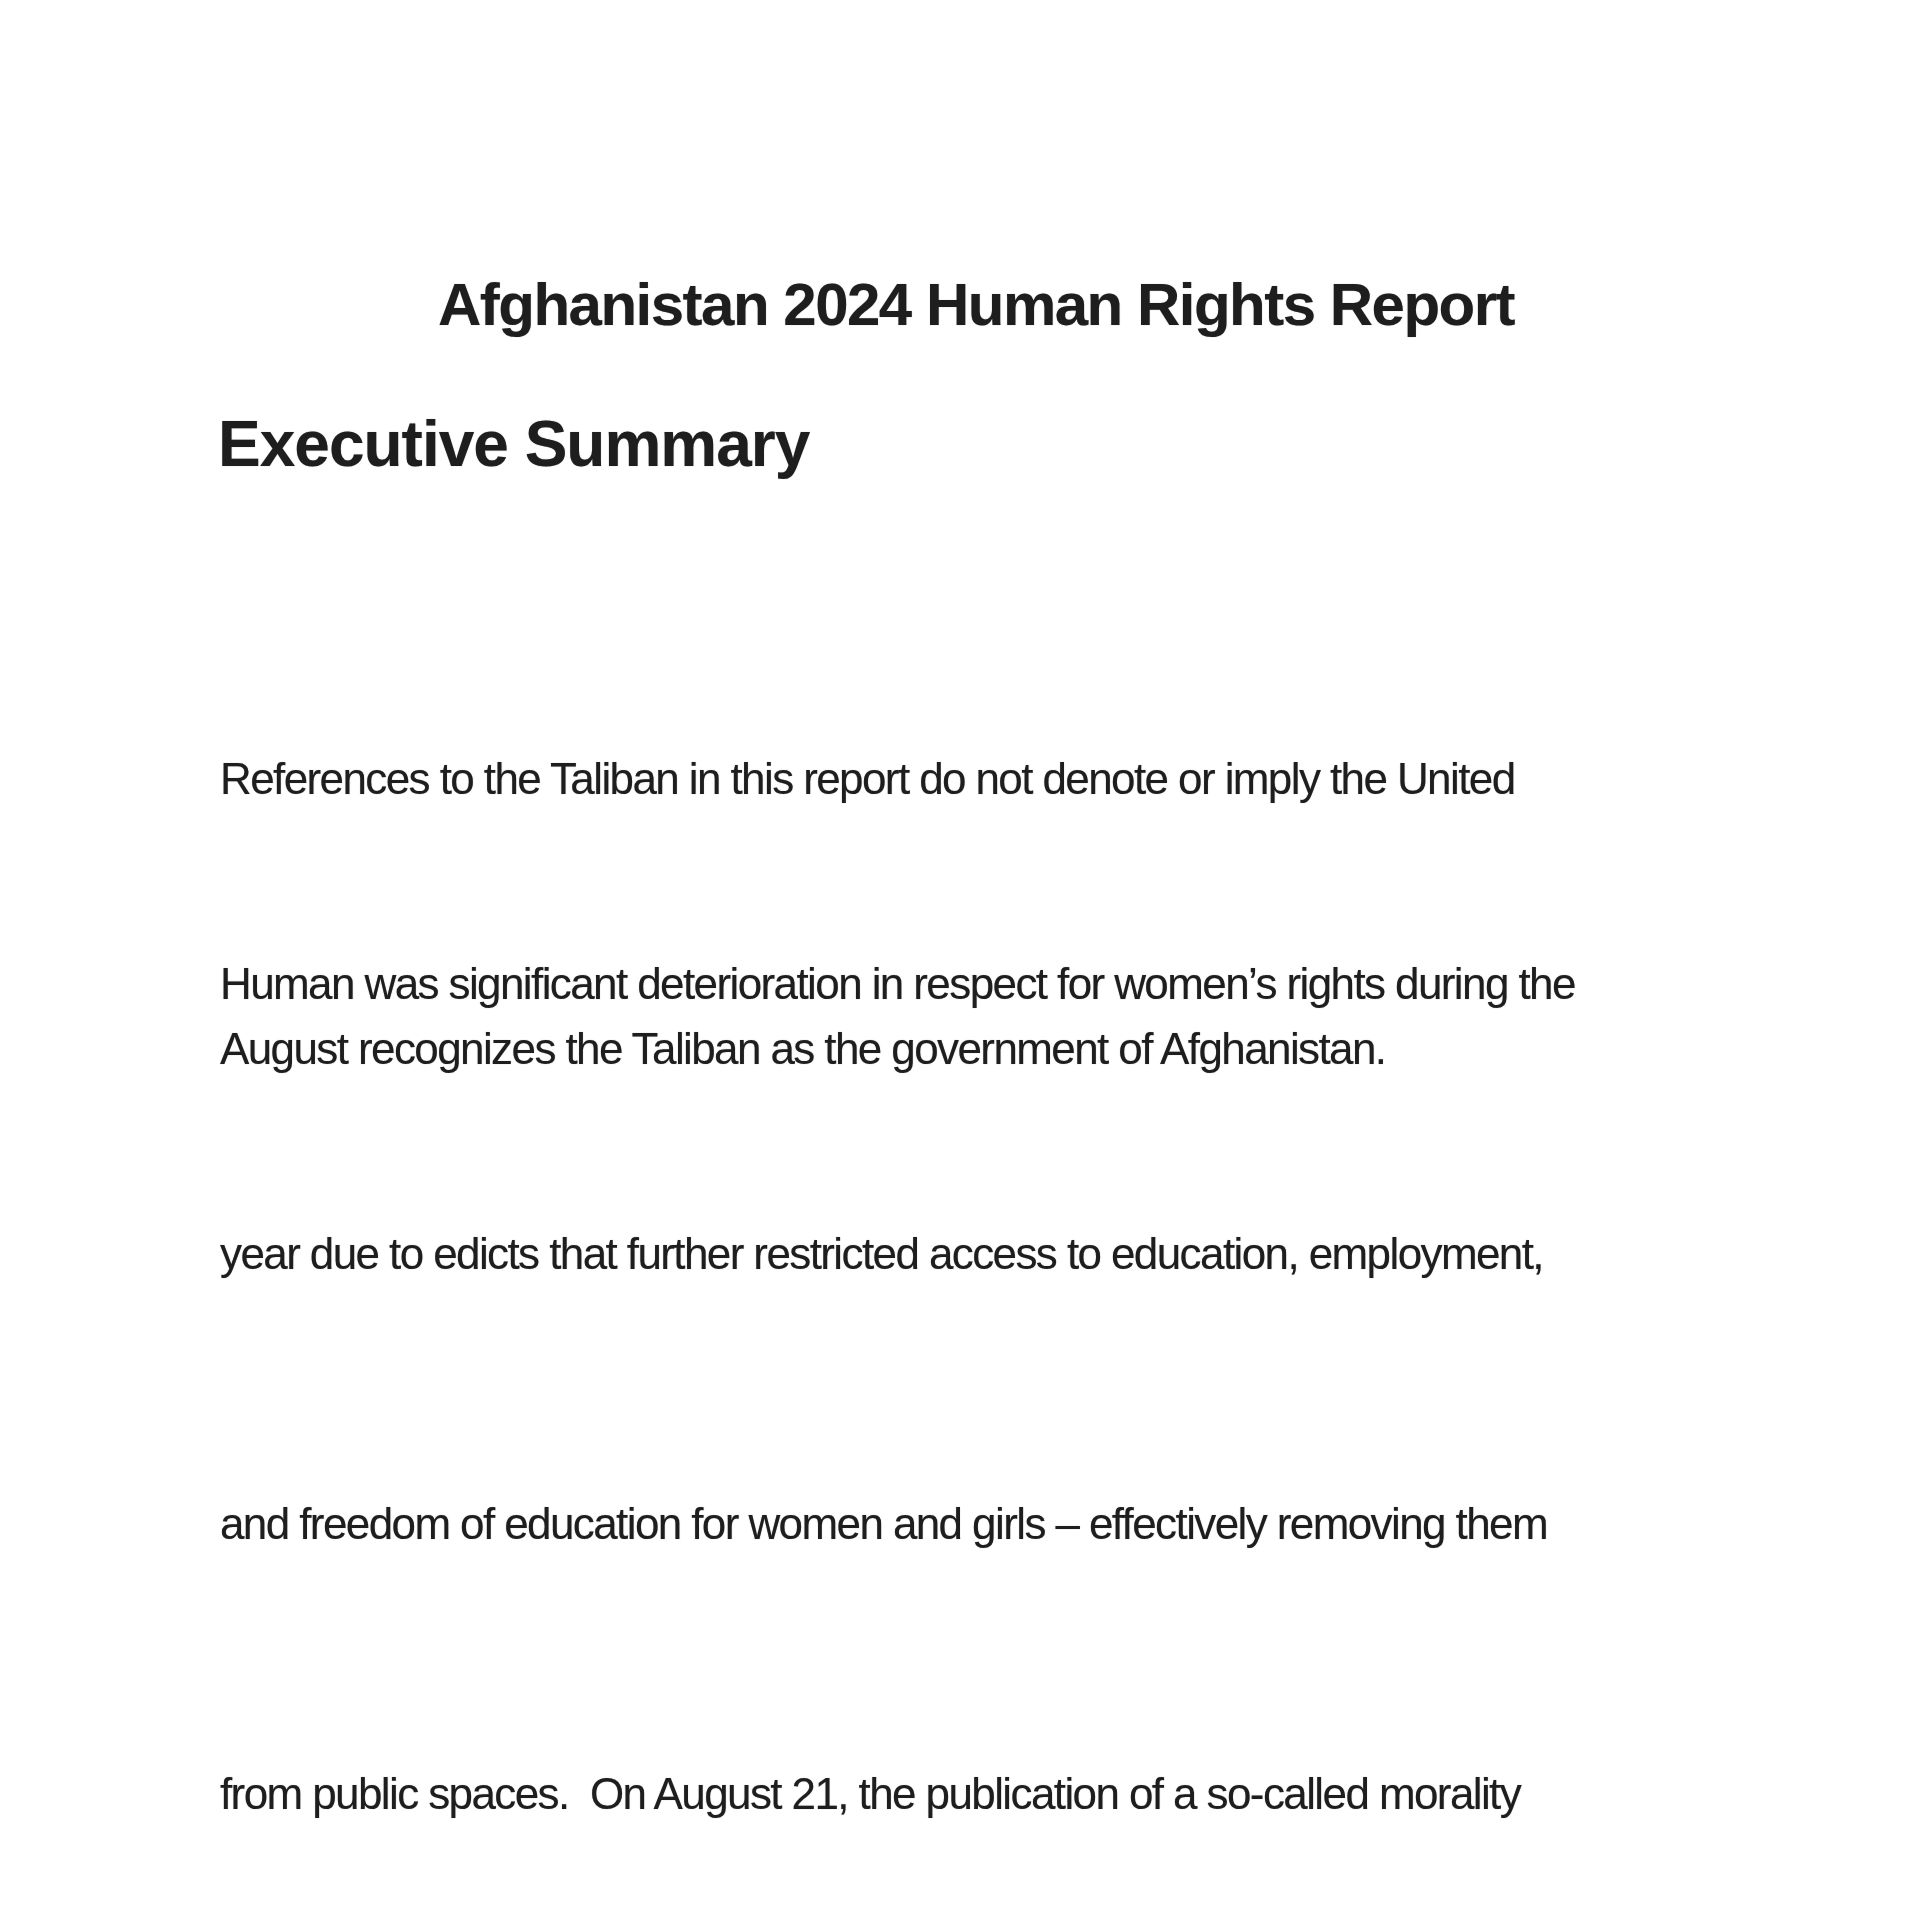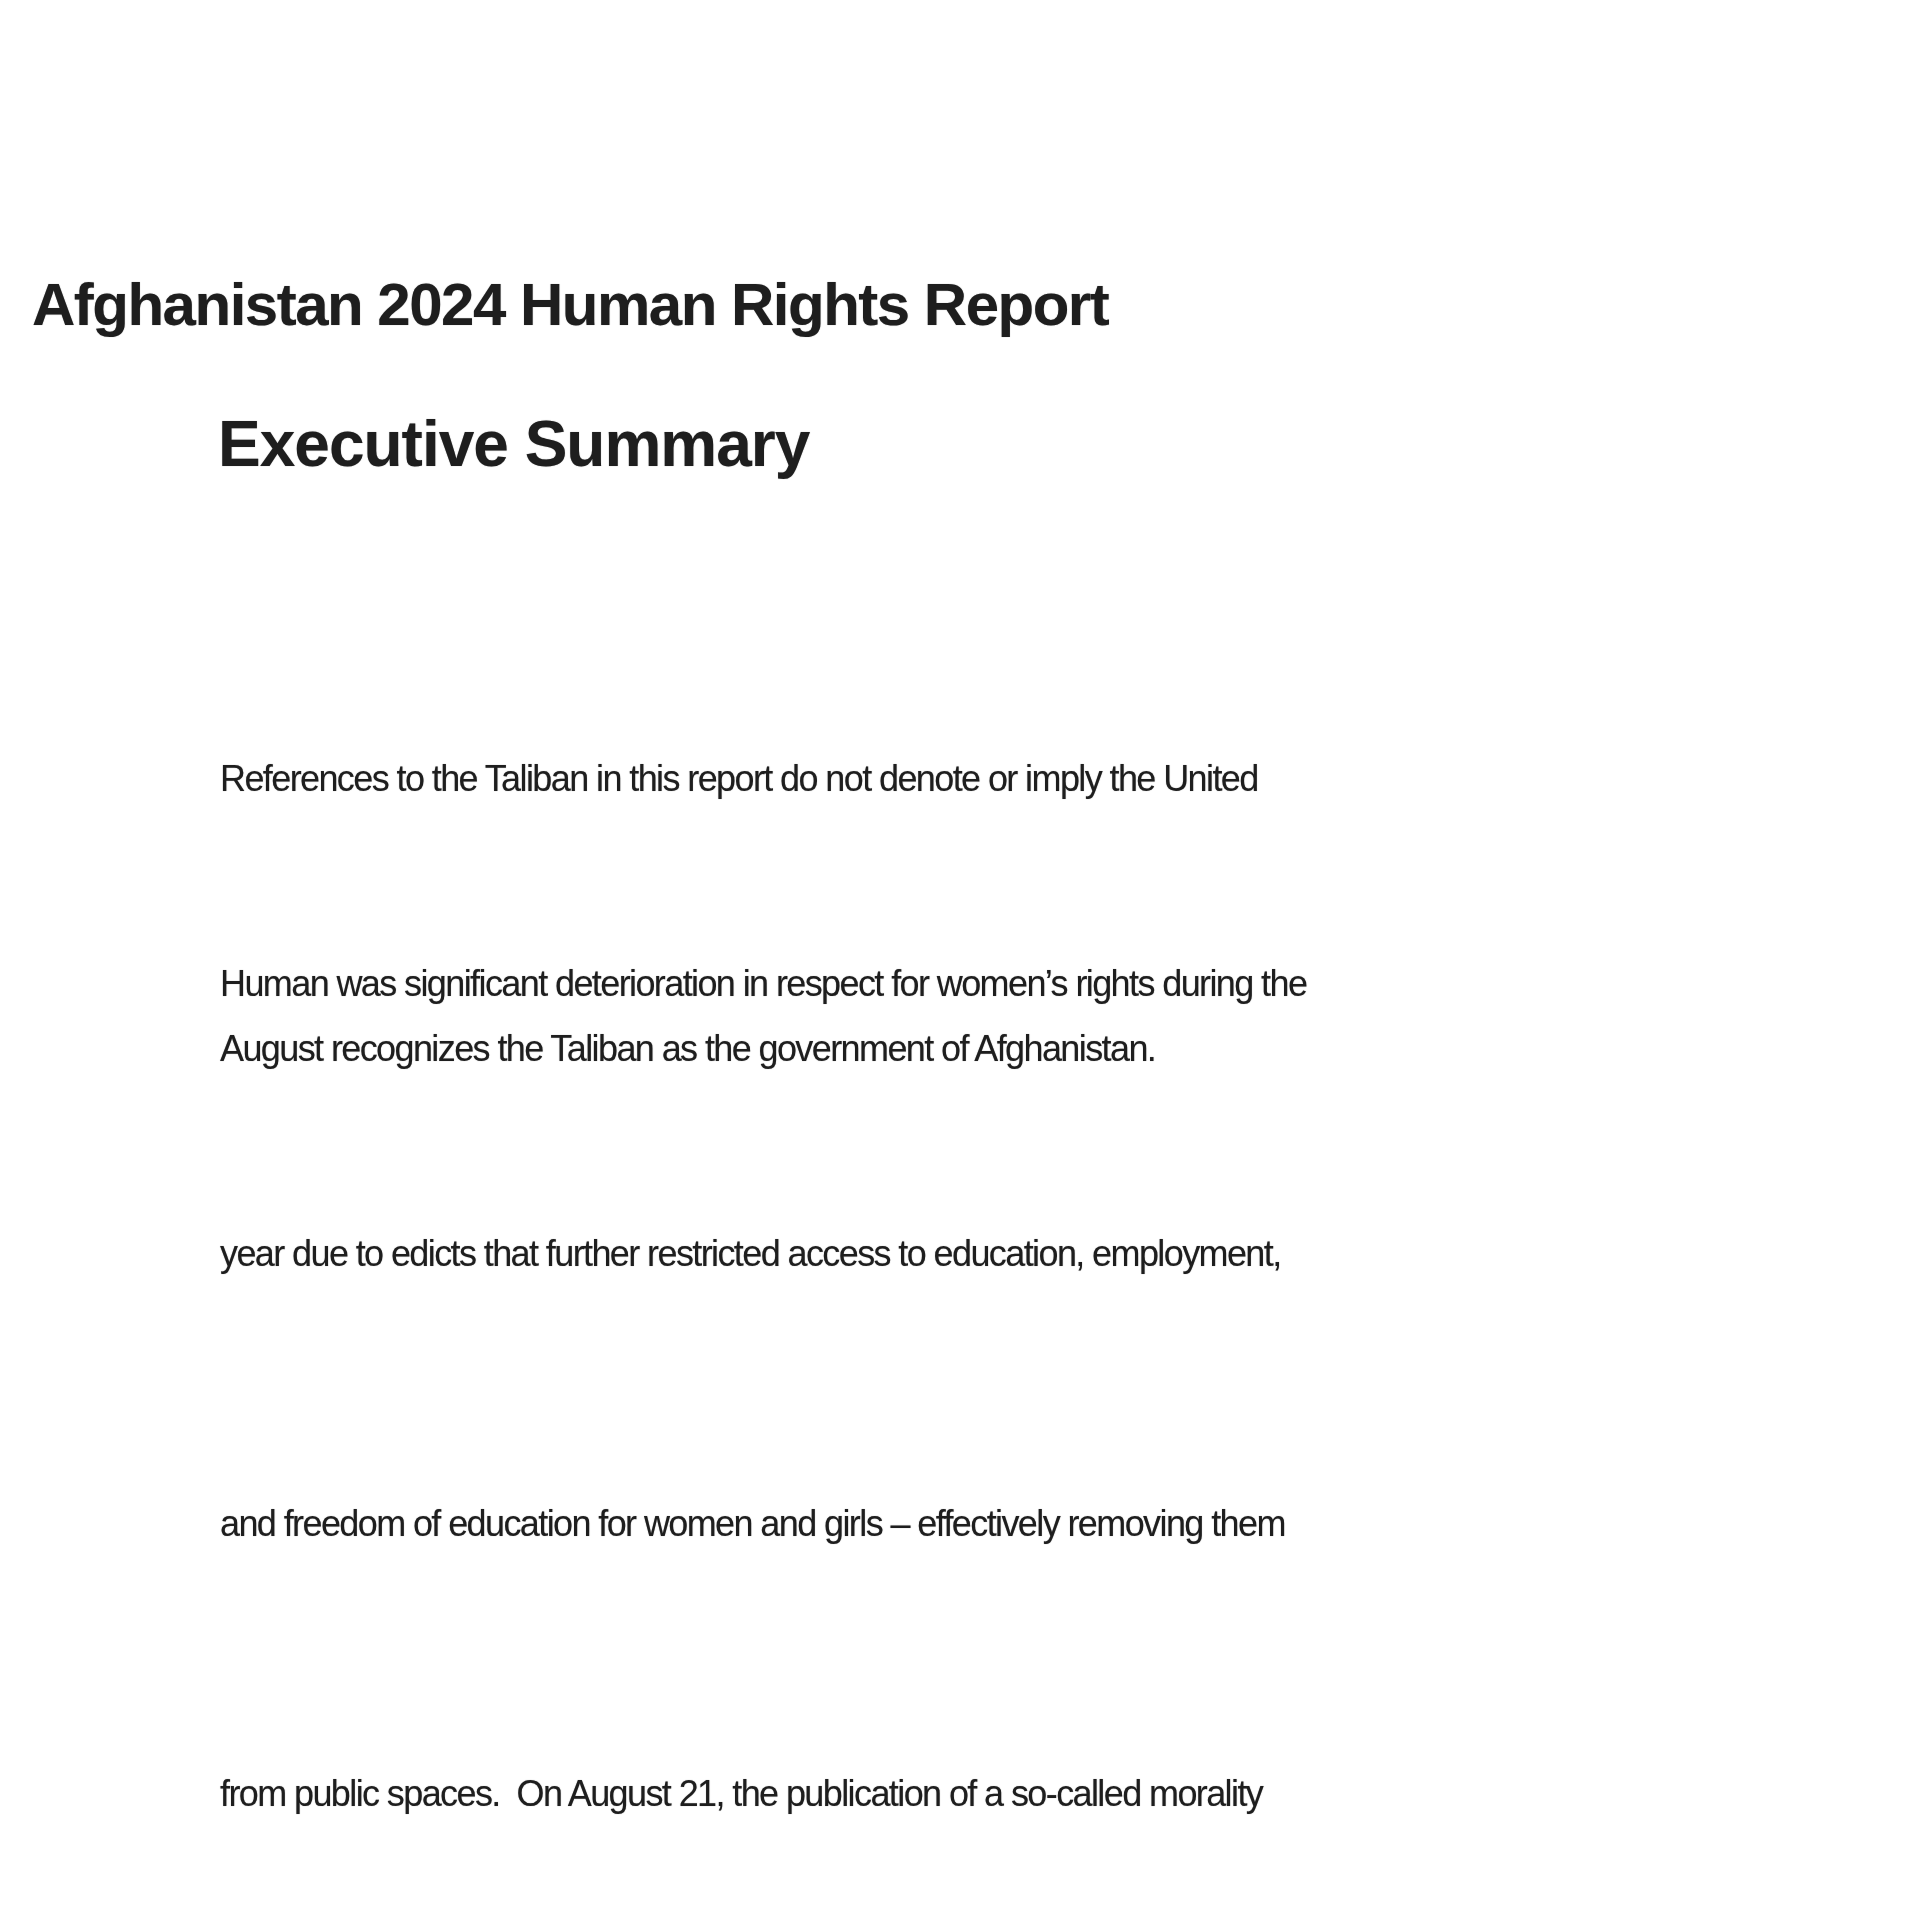--- a/index.html
+++ b/index.html
@@ -17,41 +17,41 @@
     color: #1e1e1e;
     
     text-shadow: 0 0 1px rgba(30,30,30,0.45);
   }
   .report-title {
     position: absolute;
     top: 275px;
     left: 0;
     right: 0;
     padding-left: 32px;
-    text-align: left;
+    text-align: center;
     font-size: 60px;
     font-weight: 700;
     letter-spacing: -1.5px;
     line-height: 1;
     white-space: pre;
   }
   .section-heading {
     position: absolute;
     top: 412px;
     left: 218px;
     font-size: 64px;
     font-weight: 700;
     letter-spacing: -1px;
     line-height: 1;
     white-space: pre;
   }
   .para {
     position: absolute;
     left: 220px;
-    font-size: 36px;
+    font-size: 44px;
     font-weight: 400;
     letter-spacing: -1.6px;
     line-height: 90px;
     white-space: pre; 
   }
   .para-1 { top: 554px; }
   .para-2 { top: 759px; }
   .line { height: 90px; }
 </style>
 </head>

